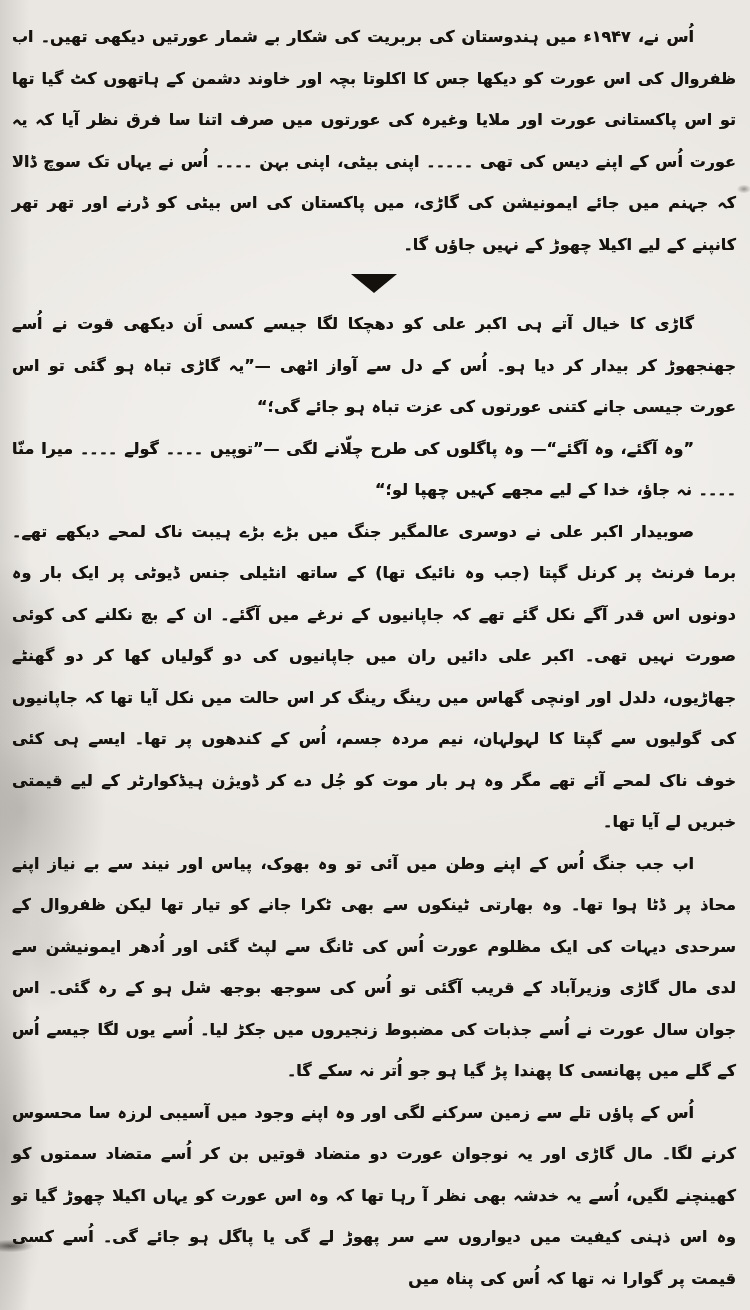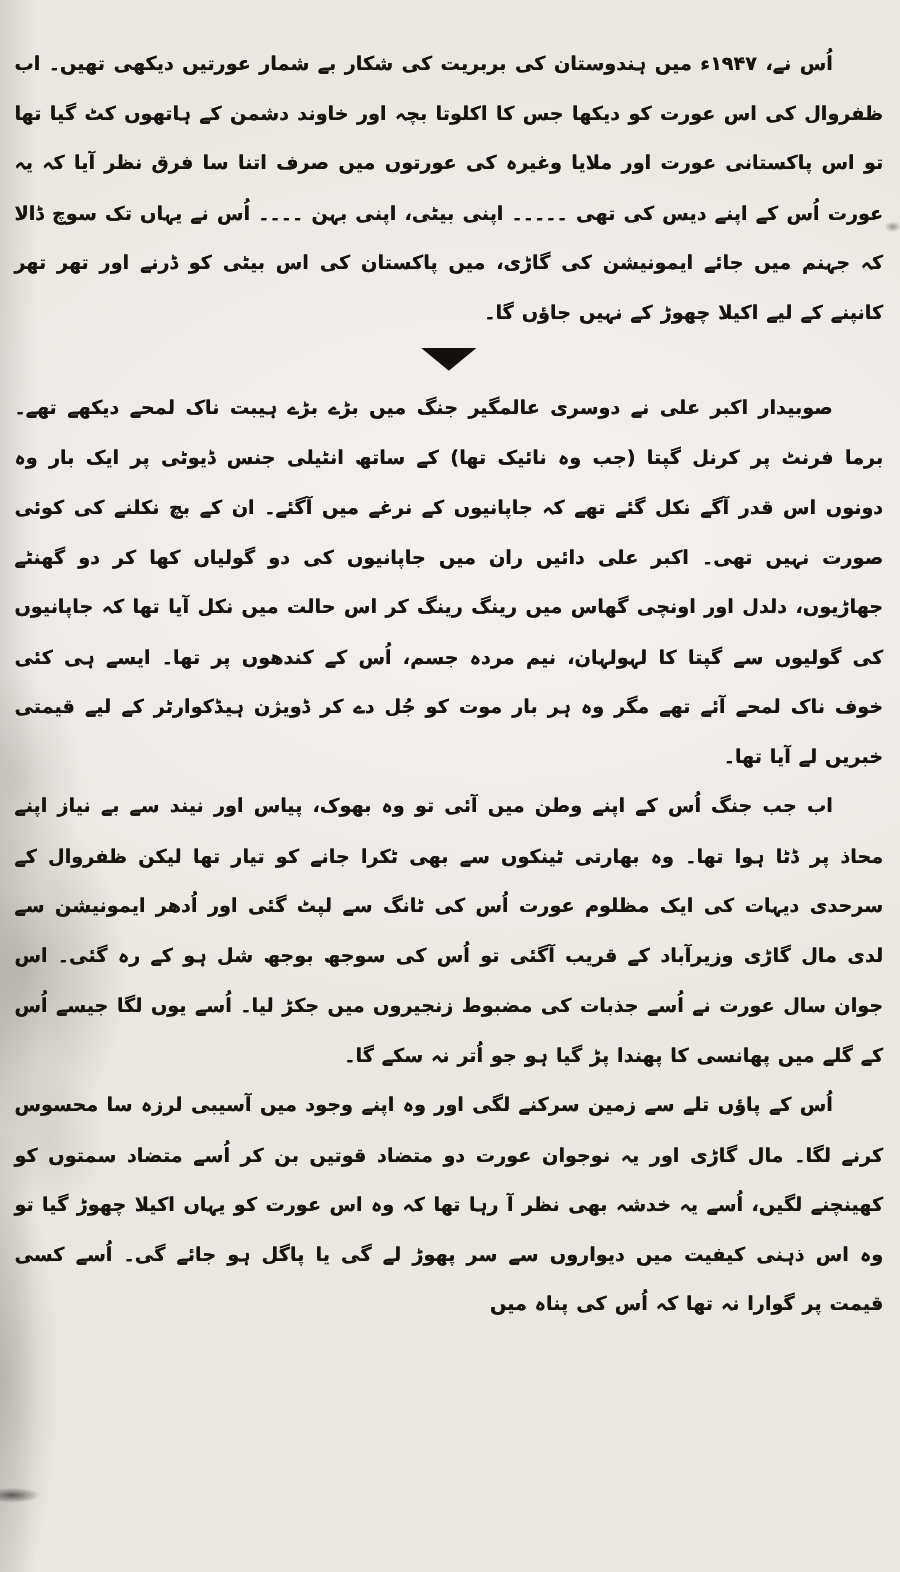--- a/index.html
+++ b/index.html
@@ -5,21 +5,21 @@
   html,body{margin:0;padding:0;}
   body{
     width:750px;height:1310px;overflow:hidden;
     font-family:"DejaVu Sans",sans-serif;
     background:#e7e4df;
   }
   .page{
     position:relative;
     width:750px;height:1310px;
     box-sizing:border-box;
-    padding:32px 14px 0 12px;
+    padding:16px 14px 0 12px;
     overflow:hidden;
     color:#1b1712;
     background:
       radial-gradient(120px 200px at 22px 810px, rgba(104,99,94,.34), rgba(104,99,94,0) 70%),
       radial-gradient(80px 130px at 14px 650px, rgba(118,112,106,.22), rgba(118,112,106,0) 70%),
       radial-gradient(70px 90px at 40px 950px, rgba(118,112,106,.18), rgba(118,112,106,0) 70%),
       radial-gradient(30px 8px at 10px 1246px, rgba(35,32,29,.65), rgba(35,32,29,0) 80%),
       radial-gradient(8px 5px at 744px 189px, rgba(70,64,58,.5), rgba(70,64,58,0) 90%),
       radial-gradient(60px 240px at 4px 1150px, rgba(96,91,86,.25), rgba(96,91,86,0) 75%),
       linear-gradient(90deg, rgba(98,93,88,.16), rgba(98,93,88,0) 30px),
@@ -48,16 +48,18 @@
   }
 </style>
 </head>
 <body>
 
 <div class="page">
   <p class="para">اُس نے، ۱۹۴۷ء میں ہندوستان کی بربریت کی شکار بے شمار عورتیں دیکھی تھیں۔ اب ظفروال کی اس عورت کو دیکھا جس کا اکلوتا بچہ اور خاوند دشمن کے ہاتھوں کٹ گیا تھا تو اس پاکستانی عورت اور ملایا وغیرہ کی عورتوں میں صرف اتنا سا فرق نظر آیا کہ یہ عورت اُس کے اپنے دیس کی تھی ۔۔۔۔۔ اپنی بیٹی، اپنی بہن ۔۔۔۔ اُس نے یہاں تک سوچ ڈالا کہ جہنم میں جائے ایمونیشن کی گاڑی، میں پاکستان کی اس بیٹی کو ڈرنے اور تھر تھر کانپنے کے لیے اکیلا چھوڑ کے نہیں جاؤں گا۔</p>
 
   <div class="divider"></div>
 
+  <p class="para">گاڑی کا خیال آتے ہی اکبر علی کو دھچکا لگا جیسے کسی اَن دیکھی قوت نے اُسے جھنجھوڑ کر بیدار کر دیا ہو۔ اُس کے دل سے آواز اٹھی —”یہ گاڑی تباہ ہو گئی تو اس عورت جیسی جانے کتنی عورتوں کی عزت تباہ ہو جائے گی؛“</p>
+  <p class="para">”وہ آگئے، وہ آگئے“— وہ پاگلوں کی طرح چلّانے لگی —”توپیں ۔۔۔۔ گولے ۔۔۔۔ میرا منّا ۔۔۔۔ نہ جاؤ، خدا کے لیے مجھے کہیں چھپا لو؛“</p>
   <p class="para">صوبیدار اکبر علی نے دوسری عالمگیر جنگ میں بڑے بڑے ہیبت ناک لمحے دیکھے تھے۔ برما فرنٹ پر کرنل گپتا (جب وہ نائیک تھا) کے ساتھ انٹیلی جنس ڈیوٹی پر ایک بار وہ دونوں اس قدر آگے نکل گئے تھے کہ جاپانیوں کے نرغے میں آگئے۔ ان کے بچ نکلنے کی کوئی صورت نہیں تھی۔ اکبر علی دائیں ران میں جاپانیوں کی دو گولیاں کھا کر دو گھنٹے جھاڑیوں، دلدل اور اونچی گھاس میں رینگ رینگ کر اس حالت میں نکل آیا تھا کہ جاپانیوں کی گولیوں سے گپتا کا لہولہان، نیم مردہ جسم، اُس کے کندھوں پر تھا۔ ایسے ہی کئی خوف ناک لمحے آئے تھے مگر وہ ہر بار موت کو جُل دے کر ڈویژن ہیڈکوارٹر کے لیے قیمتی خبریں لے آیا تھا۔</p>
   <p class="para">اب جب جنگ اُس کے اپنے وطن میں آئی تو وہ بھوک، پیاس اور نیند سے بے نیاز اپنے محاذ پر ڈٹا ہوا تھا۔ وہ بھارتی ٹینکوں سے بھی ٹکرا جانے کو تیار تھا لیکن ظفروال کے سرحدی دیہات کی ایک مظلوم عورت اُس کی ٹانگ سے لپٹ گئی اور اُدھر ایمونیشن سے لدی مال گاڑی وزیرآباد کے قریب آگئی تو اُس کی سوجھ بوجھ شل ہو کے رہ گئی۔ اس جوان سال عورت نے اُسے جذبات کی مضبوط زنجیروں میں جکڑ لیا۔ اُسے یوں لگا جیسے اُس کے گلے میں پھانسی کا پھندا پڑ گیا ہو جو اُتر نہ سکے گا۔</p>
   <p class="para">اُس کے پاؤں تلے سے زمین سرکنے لگی اور وہ اپنے وجود میں آسیبی لرزہ سا محسوس کرنے لگا۔ مال گاڑی اور یہ نوجوان عورت دو متضاد قوتیں بن کر اُسے متضاد سمتوں کو کھینچنے لگیں، اُسے یہ خدشہ بھی نظر آ رہا تھا کہ وہ اس عورت کو یہاں اکیلا چھوڑ گیا تو وہ اس ذہنی کیفیت میں دیواروں سے سر پھوڑ لے گی یا پاگل ہو جائے گی۔ اُسے کسی قیمت پر گوارا نہ تھا کہ اُس کی پناہ میں</p>
 </div>
 
 </body></html>

